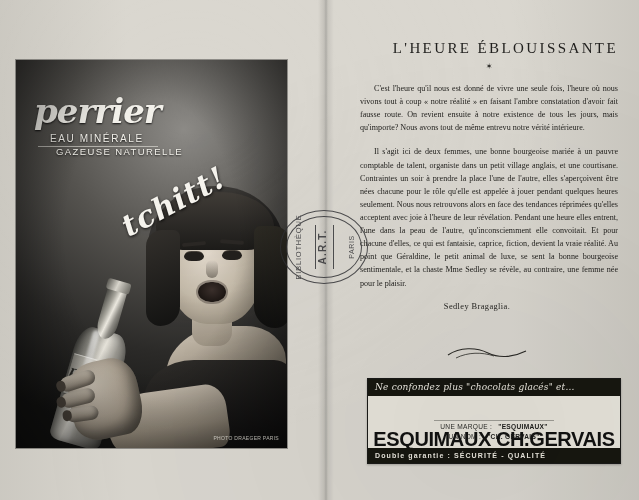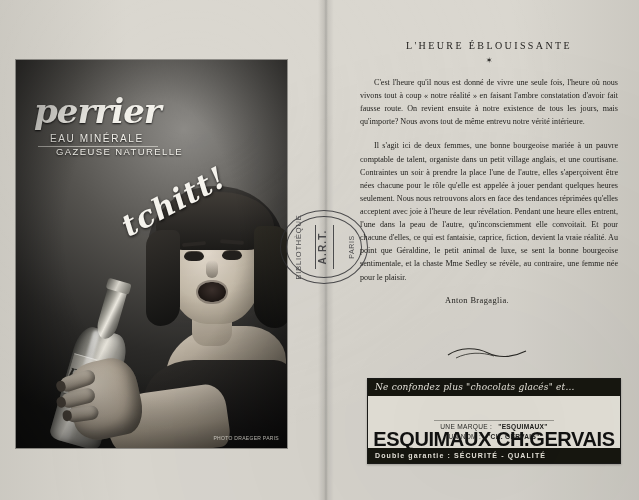--- a/index.html
+++ b/index.html
@@ -435,24 +435,24 @@
 
   
   .article {
     position: absolute;
     left: 360px;
     top: 40px;
     width: 258px;
   }
   .article-title {
     font-family: "Liberation Serif", serif;
-    font-size: 10px;
+    font-size: 15px;
     letter-spacing: 2.4px;
     color: #201f1d;
-    text-align: center;
+    text-align: right;
     margin: 0 0 6px 0;
     font-weight: normal;
   }
   .title-star {
     text-align: center;
     color: #201f1d;
     font-size: 8px;
     line-height: 1;
     margin-bottom: 9px;
   }
@@ -630,21 +630,21 @@
     <div class="stamp-mid">A.R.T.</div>
     <div class="stamp-line2"></div>
     <div class="stamp-bottom">PARIS</div>
   </div>
 
   <div class="article">
     <h1 class="article-title">L'HEURE ÉBLOUISSANTE</h1>
     <div class="title-star">✶</div>
     <p>C'est l'heure qu'il nous est donné de vivre une seule fois, l'heure où nous vivons tout à coup « notre réalité » en faisant l'ambre constatation d'avoir fait fausse route. On revient ensuite à notre existence de tous les jours, mais qu'importe? Nous avons tout de même entrevu notre vérité intérieure.</p>
     <p>Il s'agit ici de deux femmes, une bonne bourgeoise mariée à un pauvre comptable de talent, organiste dans un petit village anglais, et une courtisane. Contraintes un soir à prendre la place l'une de l'autre, elles s'aperçoivent être nées chacune pour le rôle qu'elle est appelée à jouer pendant quelques heures seulement. Nous nous retrouvons alors en face des tendances réprimées qu'elles acceptent avec joie à l'heure de leur révélation. Pendant une heure elles entrent, l'une dans la peau de l'autre, qu'inconsciemment elle convoitait. Et pour chacune d'elles, ce qui est fantaisie, caprice, fiction, devient la vraie réalité. Au point que Géraldine, le petit animal de luxe, se sent la bonne bourgeoise sentimentale, et la chaste Mme Sedley se révèle, au contraire, une femme née pour le plaisir.</p>
-    <div class="byline">Anton Bragaglia.</div>
+    <div class="byline">Sedley Bragaglia.</div>
 
     <svg class="flourish" viewBox="0 0 84 14">
       <path d="M2 9 C14 1, 30 1, 42 7 C52 12, 66 12, 80 5" stroke="#2a2926" stroke-width="1.1" fill="none"></path>
       <path d="M10 12 C22 6, 36 6, 48 10" stroke="#2a2926" stroke-width="0.8" fill="none"></path>
     </svg>
   </div>
 
   <div class="esq-ad">
     <div class="esq-top">Ne confondez plus "chocolats glacés" et...</div>
     <div class="esq-brand">ESQUIMAUX CH.GERVAIS</div>

